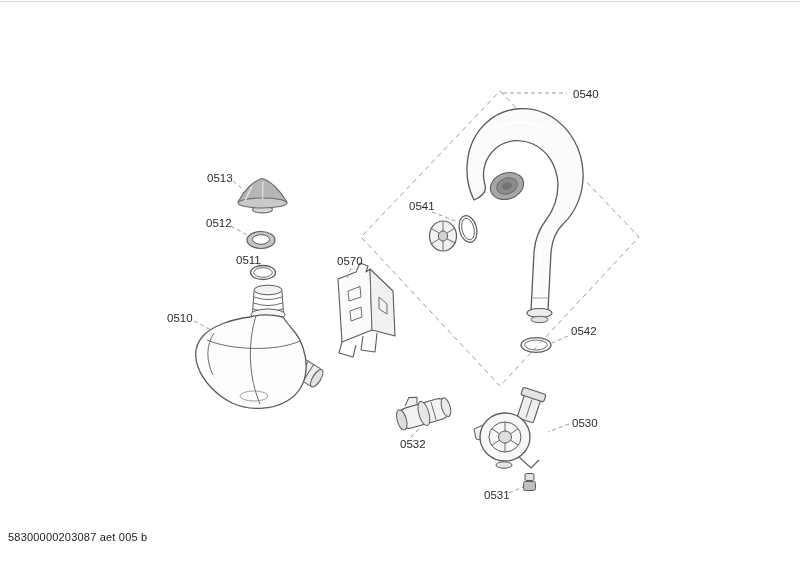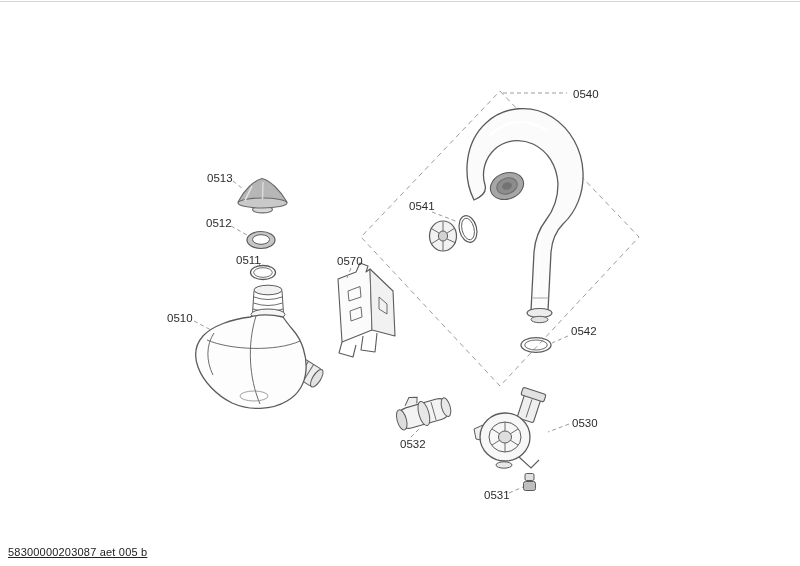--- a/index.html
+++ b/index.html
@@ -7,25 +7,24 @@
     position: relative;
     width: 800px;
     height: 566px;
     background: #ffffff;
     overflow: hidden;
     font-family: "Liberation Sans", sans-serif;
   }
   .footer-code {
     position: absolute;
     left: 8px;
-    bottom: 8px;
+    bottom: 23px;
     font-size: 11px;
     color: #222222;
     letter-spacing: 0.2px;
-    text-decoration: underline;
   }
   svg { display: block; }
   text.part-label {
     font-family: "Liberation Sans", sans-serif;
     font-size: 11.5px;
     fill: #2b2b2b;
   }
 </style>
 </head>
 <body>

